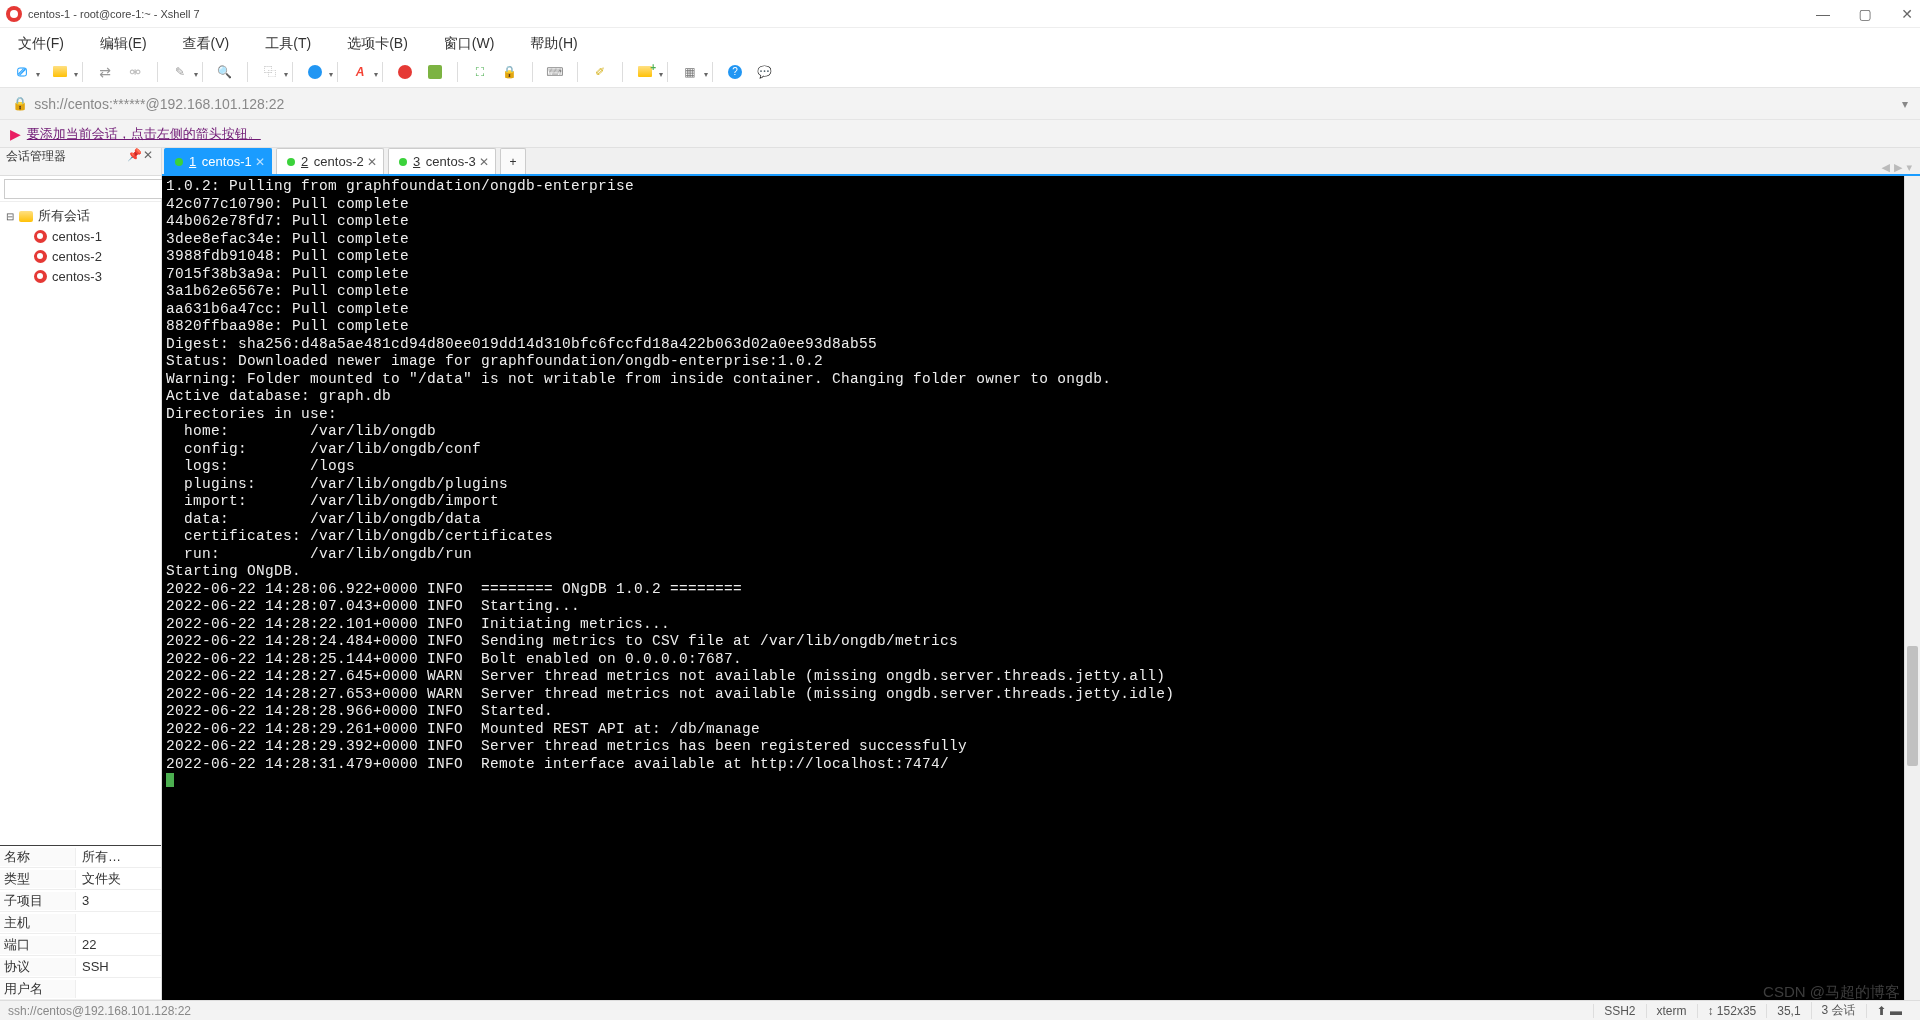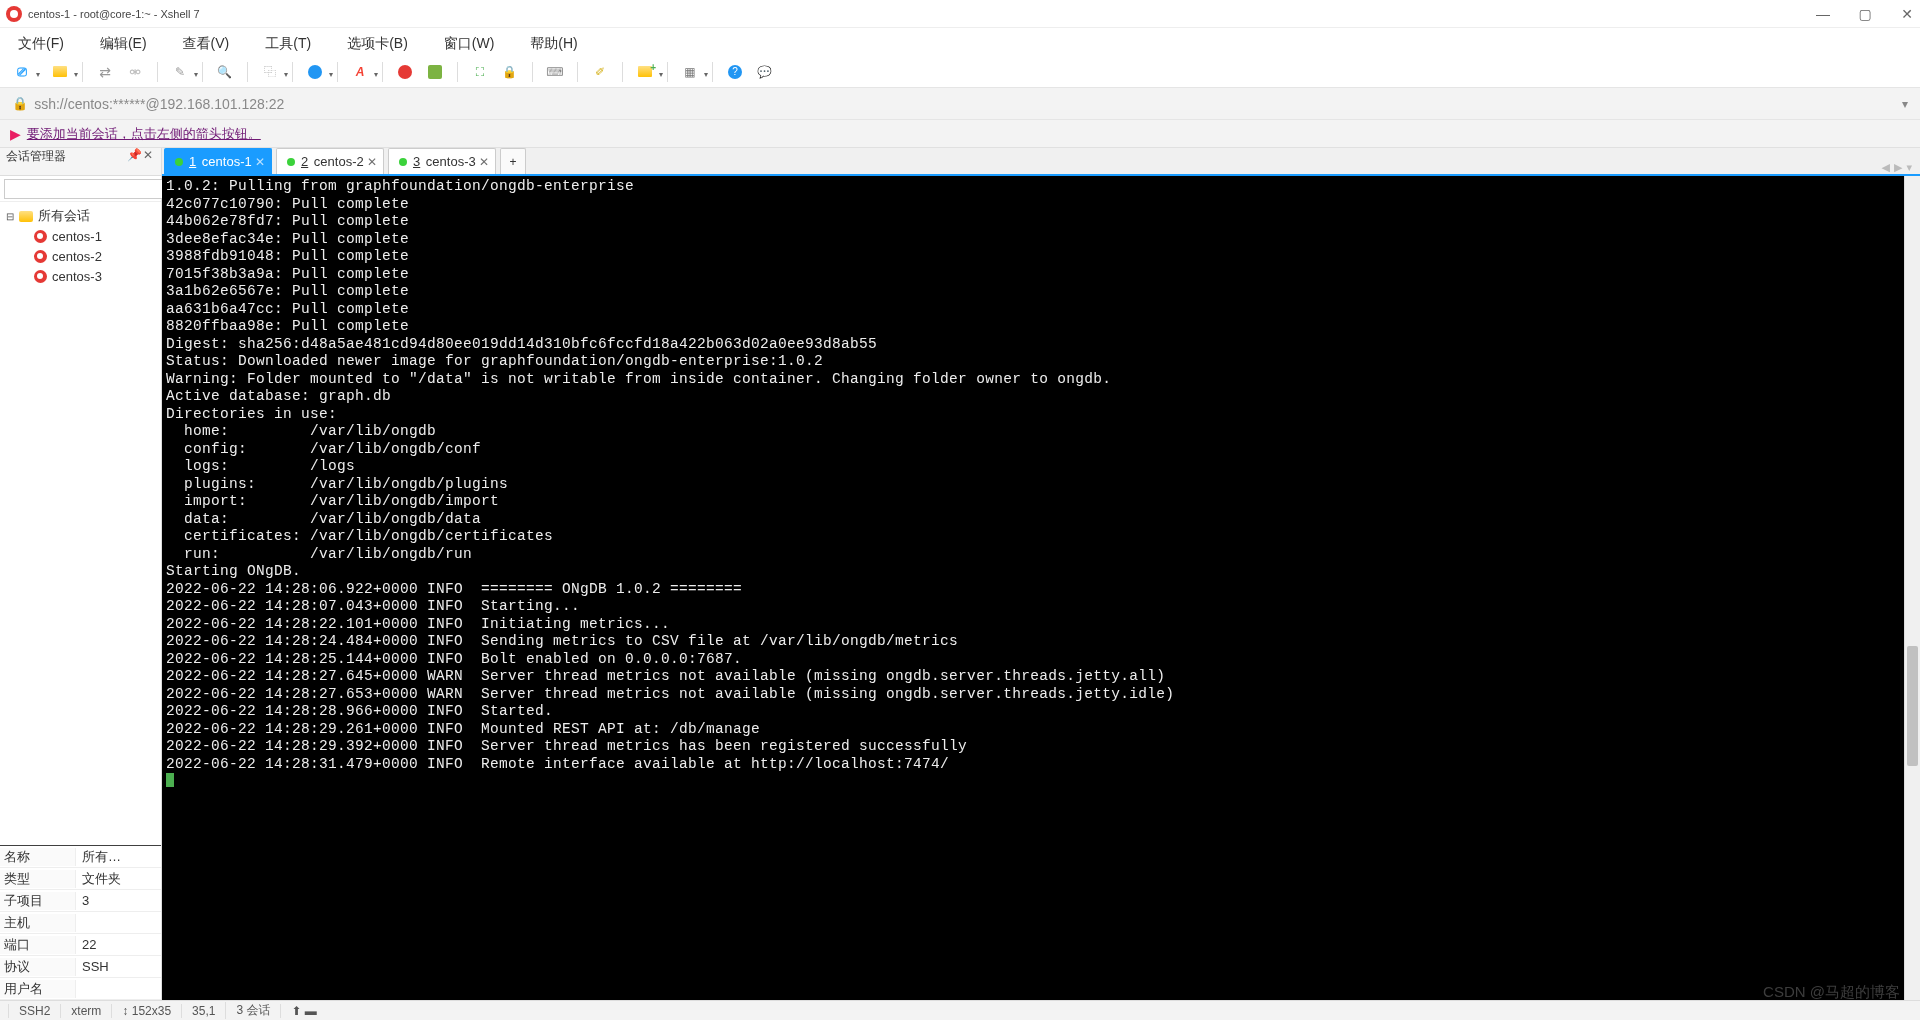--- a/index.html
+++ b/index.html
@@ -341,20 +341,21 @@
 2022-06-22 14:28:29.392+0000 INFO  Server thread metrics has been registered successfully
 2022-06-22 14:28:31.479+0000 INFO  Remote interface available at http://localhost:7474/</pre><span class="cursor"></span></div>
   </div>
 </div>
 
 <div class="scrollbar">
     <div class="thumb"></div>
   </div>
 
 <div class="statusbar">
+  <span class="left">ssh://centos@192.168.101.128:22</span>
   <span class="seg">SSH2</span>
   <span class="seg">xterm</span>
   <span class="seg">↕ <span>152x35</span></span>
   <span class="seg">35,1</span>
   <span class="seg">3 会话</span>
   <span class="seg">⬆ ▬ </span>
 </div>
 
 <div class="watermark">CSDN @马超的博客</div>
 

